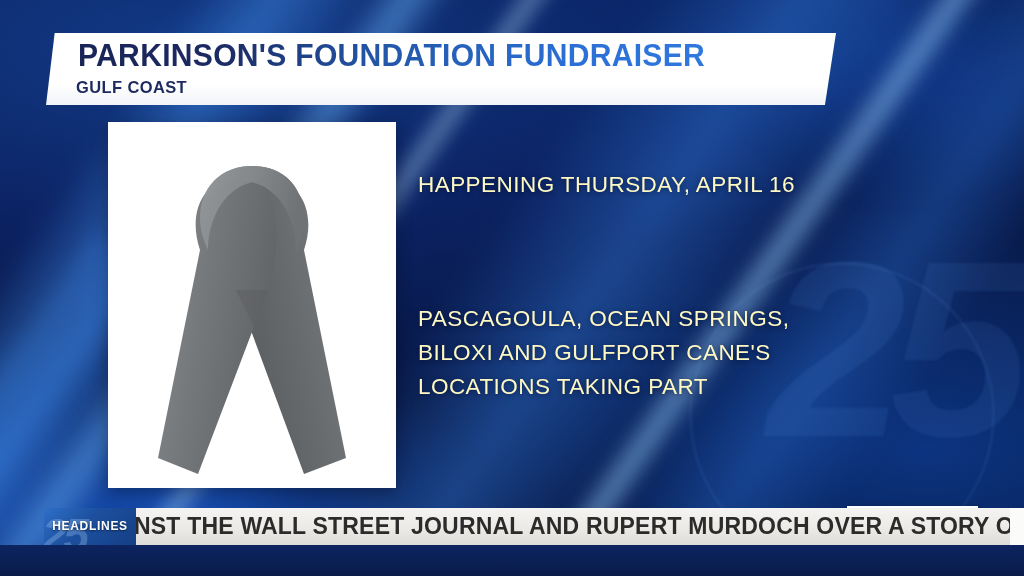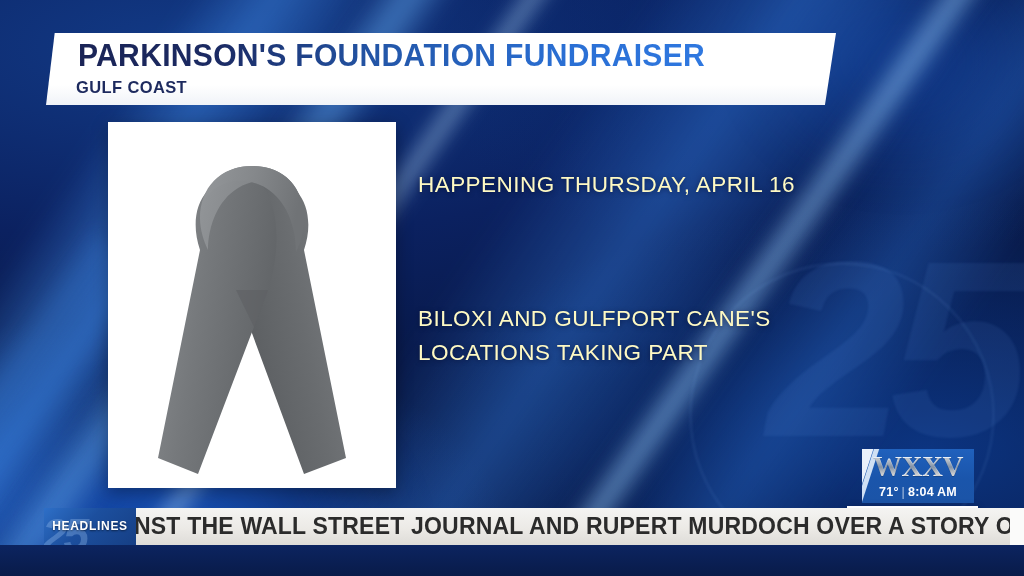--- a/index.html
+++ b/index.html
@@ -241,32 +241,25 @@
                C102 57 120 44 144 44 Z" fill="url(#gTop)"></path>
 
       <path d="M128 168 L160 168 L146 205 Z" fill="#5c5f62" opacity=".55"></path>
     </svg>
   </div>
 
   <div class="body-text">
     <div class="bt-line blk1">HAPPENING THURSDAY, APRIL 16</div>
     <div class="gap-a"></div>
     <div class="gap-b"></div>
+    <div class="bt-line">PASCAGOULA, OCEAN SPRINGS,</div>
     <div class="bt-line">BILOXI AND GULFPORT CANE'S</div>
     <div class="bt-line">LOCATIONS TAKING PART</div>
   </div>
 
-  <div class="wxxv">
-    <div class="slash"></div>
-    <div class="slash b"></div>
-    <div class="wxxv-text">WXXV</div>
-    <div class="wxxv-info">
-      <span>71°</span><span class="sep">|</span><span>8:04 AM</span>
-    </div>
-  </div>
 
   <div class="mossy">
     <svg class="mossy-icon" viewBox="0 0 40 36">
       <rect x="3" y="12" width="34" height="22" fill="#16356f"></rect>
       <rect x="5" y="14" width="30" height="18" fill="#fbfcfe"></rect>
       <path d="M20 2 L38 12 L2 12 Z" fill="#16356f"></path>
       <rect x="6" y="15" width="3.6" height="17" fill="#16356f"></rect>
       <rect x="11.5" y="15" width="3.6" height="17" fill="#16356f"></rect>
       <rect x="17" y="15" width="3.6" height="17" fill="#16356f"></rect>
       <rect x="22.5" y="15" width="3.6" height="17" fill="#16356f"></rect>

